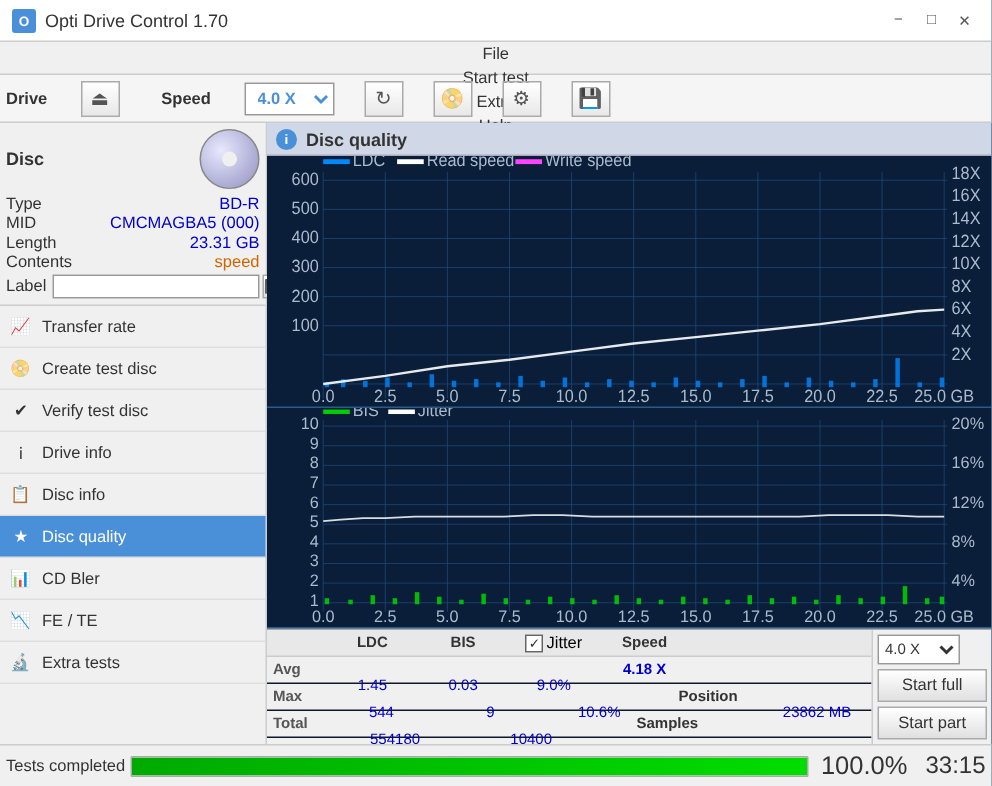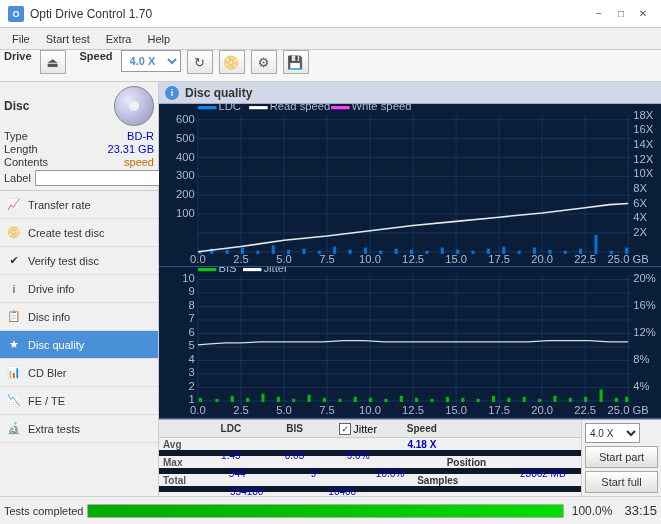--- a/index.html
+++ b/index.html
@@ -23,32 +23,33 @@
     .title-btn { width: 20px; height: 18px; display: flex; align-items: center; justify-content: center; cursor: pointer; color: #555; font-size: 10px; border: none; background: transparent; }
 
     
     .menu-bar {
       height: 22px;
       background: #f0f0f0;
       display: flex;
       align-items: center;
       padding: 0 4px;
       border-bottom: 1px solid #ccc;
+      flex-direction: column;
     }
     .menu-item { padding: 2px 8px; cursor: pointer; color: #333; font-size: 11px; }
 
     
     .toolbar {
       height: 32px;
       background: #f5f5f5;
       display: flex;
-      align-items: flex-start;
+      align-items: center;
       padding: 0 4px;
       border-bottom: 1px solid #ccc;
-      gap: 6px;
+      gap: 20px;
     }
     .toolbar-label { font-size: 11px; color: #333; font-weight: bold; margin-right: 2px; }
     .drive-select {
       height: 22px;
       background: #fff;
       border: 1px solid #999;
       padding: 0 4px;
       font-size: 11px;
       color: #333;
       width: 200px;
@@ -77,21 +78,21 @@
     }
 
     
     .main-content {
       display: flex;
       height: calc(524px - 28px - 22px - 32px - 28px);
     }
 
     
     .sidebar {
-      width: 159px;
+      width: 178px;
       background: #f0f0f0;
       border-right: 1px solid #ccc;
       display: flex;
       flex-direction: column;
     }
 
     
     .disc-panel {
       background: #f0f0f0;
       border-bottom: 1px solid #ccc;
@@ -200,21 +201,21 @@
     .stats-area {
       background: #f0f0f0;
       border-top: 1px solid #aaa;
       display: flex;
       flex-direction: column;
     }
     .stats-row {
       display: flex;
       align-items: center;
       height: 18px;
-      border-bottom: 6px solid #0f172a;
+      border-bottom: 1px solid #0f172a;
     }
     .stats-label { width: 40px; padding: 0 4px; color: #555; font-size: 10px; font-weight: bold; }
     .stats-col { flex: 1; text-align: center; font-size: 10px; }
     .stats-col.blue { color: #0000cc; margin-top: 22px; }
     .stats-col.header { color: #333; font-weight: bold; }
     .stats-col.checked { display: flex; align-items: center; justify-content: center; gap: 2px; }
     .right-controls { display: flex; flex-direction: column; gap: 2px; }
     .speed-combo {
       height: 20px;
       background: #fff;
@@ -250,22 +251,22 @@
       height: 14px;
       background: #e0e0e0;
       border: 1px solid #aaa;
       border-radius: 1px;
       overflow: hidden;
     }
     .progress-bar-inner {
       height: 100%;
       background: linear-gradient(to right, #00aa00, #00dd00);
     }
-    .progress-text { font-size: 12px; color: #333; margin-left: 4px; }
-    .time-text { font-size: 13px; color: #333; margin-left: 8px; }
+    .progress-text { font-size: 17px; color: #333; margin-left: 4px; }
+    .time-text { font-size: 16px; color: #333; margin-left: 8px; }
 
     
     .chart-svg { width: 100%; height: 100%; }
 
     .checkbox {
       width: 12px; height: 12px;
       border: 1px solid #666;
       background: #fff;
       display: inline-flex;
       align-items: center;
@@ -316,20 +317,24 @@
     <div class="disc-panel">
       <div class="disc-panel-header">
         <span class="disc-label">Disc</span>
         <div class="disc-icon">
           <div class="disc-inner"></div>
         </div>
       </div>
       <div class="disc-field">
         <span class="disc-field-label">Type</span>
         <span class="disc-field-value">BD-R</span>
+      </div>
+      <div class="disc-field">
+        <span class="disc-field-label">MID</span>
+        <span class="disc-field-value">CMCMAGBA5 (000)</span>
       </div>
       <div class="disc-field">
         <span class="disc-field-label">Length</span>
         <span class="disc-field-value">23.31 GB</span>
       </div>
       <div class="disc-field">
         <span class="disc-field-label">Contents</span>
         <span class="disc-field-value data">speed</span>
       </div>
       <div class="label-row">
@@ -651,22 +656,22 @@
             <span class="stats-col" style="color:#0000cc;margin-top:44px;">381569</span>
           </div>
         </div>
 
         <div class="right-controls" style="padding: 3px; border-left: 1px solid #ccc; justify-content: center; display:flex; flex-direction:column; gap:3px; min-width:80px;">
           <div style="display:flex; align-items:center; gap:4px;">
             <select class="speed-combo">
               <option>4.0 X</option>
             </select>
           </div>
+          <button class="start-btn">Start full</button>
           <button class="start-btn">Start part</button>
-          <button class="start-btn">Start full</button>
         </div>
       </div>
     </div>
 
   </div>
 </div>
 
 <div class="status-bar">
   <span class="status-text">Tests completed</span>
   <div class="progress-bar-outer">

